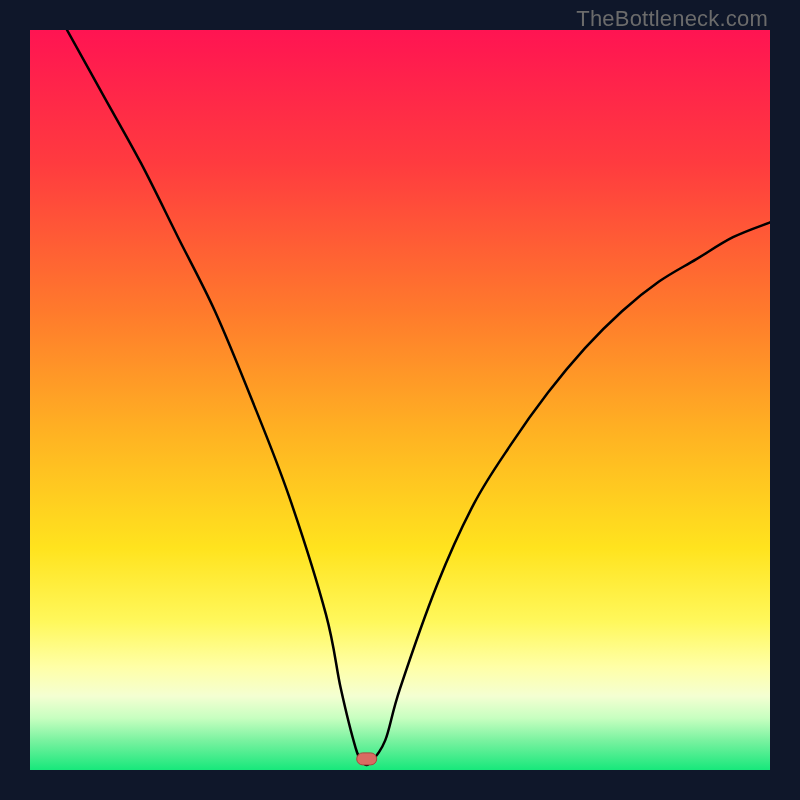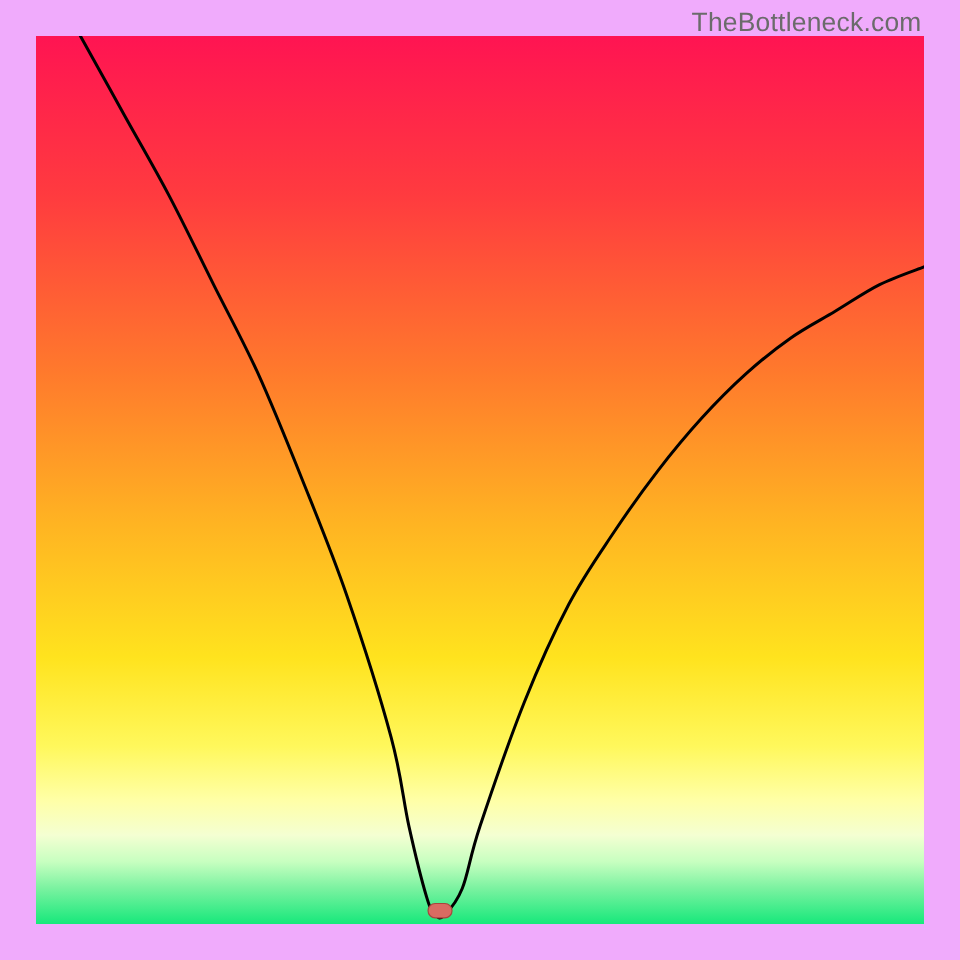--- a/index.html
+++ b/index.html
@@ -9,21 +9,21 @@
     height: 800px;
     background: #000;
     overflow: hidden;
   }
   .frame {
     position: absolute;
     left: 0;
     top: 0;
     width: 800px;
     height: 800px;
-    background: #f0abfc;
+    background: #0f172a;
   }
   .plot {
     position: absolute;
     left: 30px;
     top: 30px;
     width: 740px;
     height: 740px;
     overflow: hidden;
   }
   .watermark {

